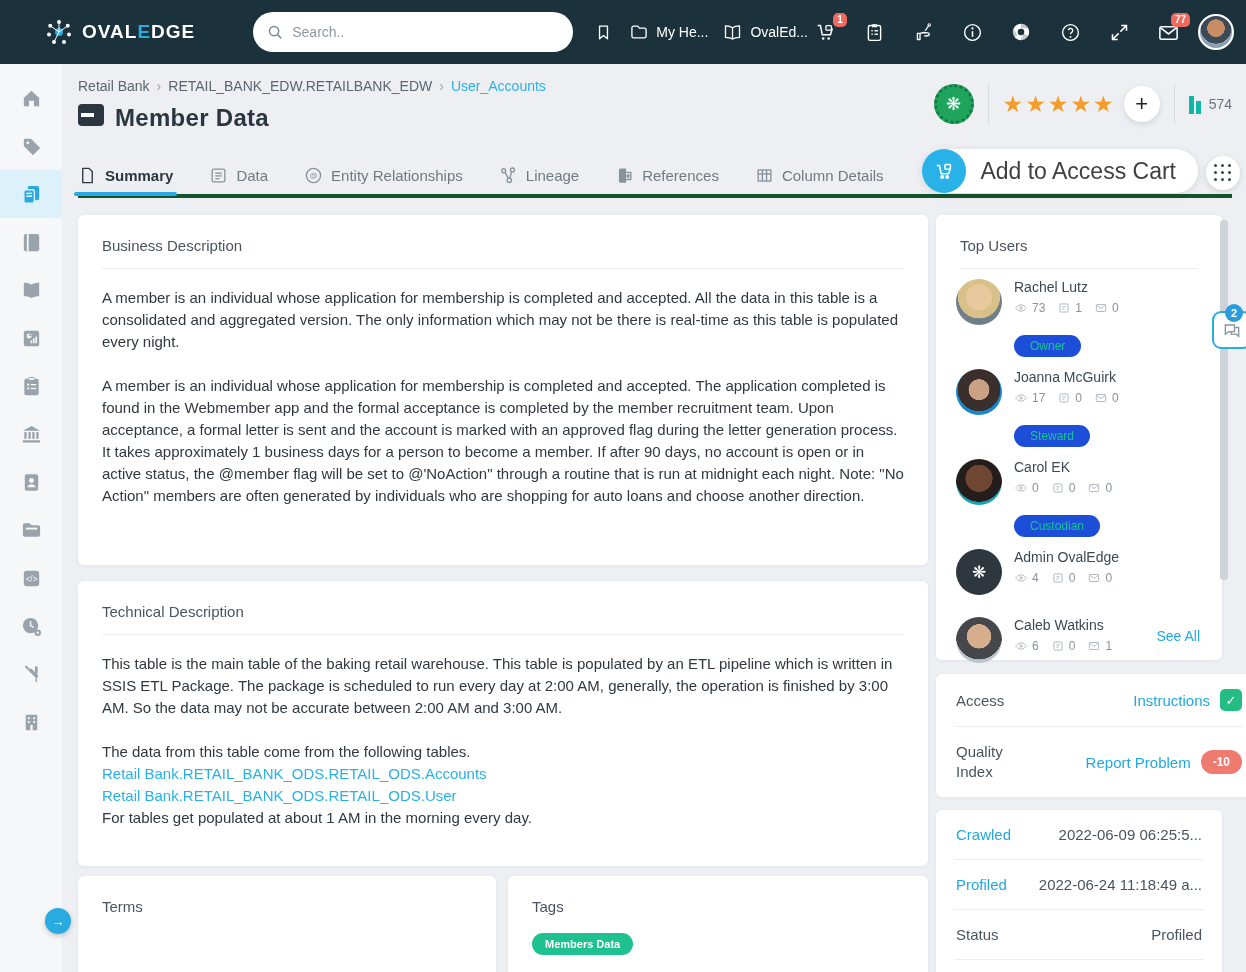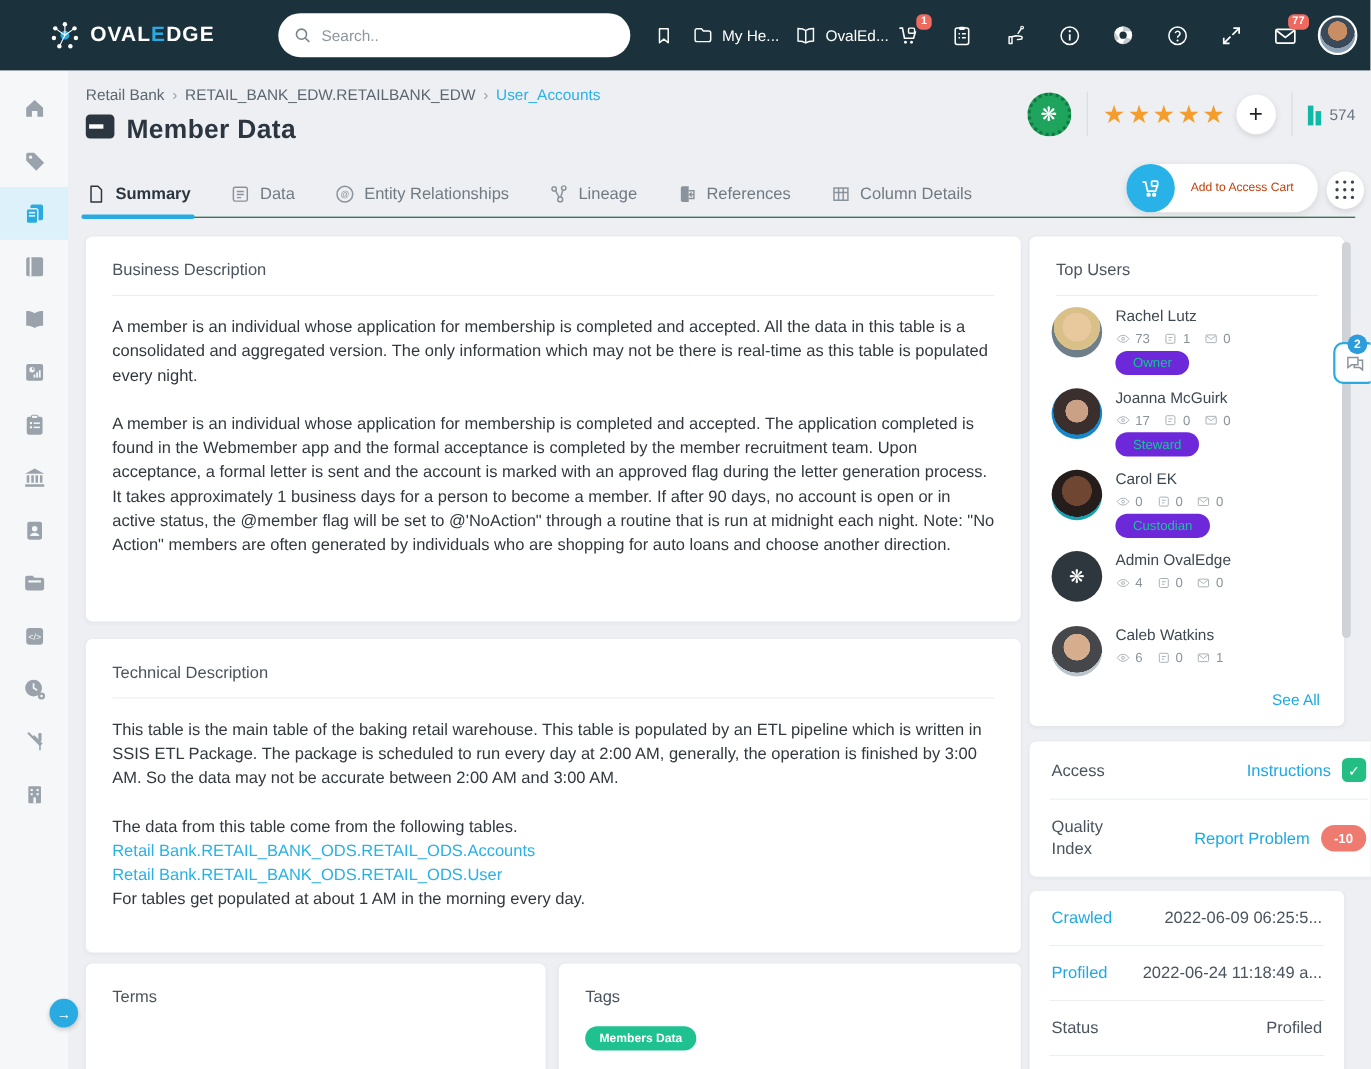--- a/index.html
+++ b/index.html
@@ -43,31 +43,31 @@
   .cert-badge { width:40px; height:40px; border-radius:50%; background:#1ea45c; border:3px dotted #127a41; display:flex; align-items:center; justify-content:center; color:#fff; font-size:18px; }
   .vdiv { width:1px; height:40px; background:#d7dadd; }
   .stars { display:flex; gap:4px; font-size:23px; color:#f49d2c; letter-spacing:2px; cursor:pointer; }
   .plus-btn { width:36px; height:36px; background:#fff; border-radius:50%; box-shadow:0 2px 6px rgba(0,0,0,.12); display:flex; align-items:center; justify-content:center; font-size:22px; color:#222; cursor:pointer; margin-left:-6px; }
   .views-group { display:flex; align-items:center; gap:8px; }
   .bars-icon { display:flex; gap:2px; align-items:flex-end; height:20px; position:relative; }
   .bars-icon i { display:block; width:5px; background:#10b9a6; }
   .views-count { font-size:14px; color:#6a737c; }
 
   
-  .tabbar { position:absolute; left:16px; right:14px; top:92px; height:42px; border-bottom:1px solid #14532d; display:flex; gap:36px; align-items:center; }
+  .tabbar { position:absolute; left:16px; right:14px; top:92px; height:42px; border-bottom:4px solid #14532d; display:flex; gap:36px; align-items:center; }
   .tab { display:flex; gap:8px; align-items:center; font-size:15px; color:#707a83; cursor:pointer; height:100%; position:relative; }
   .tab svg { width:19px; height:19px; stroke:#8a939b; fill:none; stroke-width:1.7; }
   .tab.active { color:#2b3640; font-weight:bold; }
   .tab.active svg { stroke:#2b3640; }
   .tab.active:after { content:""; position:absolute; left:-4px; right:-4px; bottom:-2px; height:4px; border-radius:3px; background:#29abe2; }
 
   .cart-btn { position:absolute; right:48px; top:85px; height:44px; background:#fff; border-radius:24px; box-shadow:0 2px 8px rgba(0,0,0,.10); display:flex; align-items:center; padding-right:22px; cursor:pointer; z-index:5; }
   .cart-btn .circ { width:44px; height:44px; border-radius:50%; background:#29b2e8; display:flex; align-items:center; justify-content:center; }
   .cart-btn .circ svg { width:22px; height:22px; stroke:#fff; fill:none; stroke-width:1.7; }
-  .cart-btn .lbl { color:#c2410c; font-size:11px; margin-left:14px; }
+  .cart-btn .lbl { color:#404040; font-size:23px; margin-left:14px; }
   .dots-btn { position:absolute; right:6px; top:92px; width:34px; height:34px; background:#fff; border-radius:50%; box-shadow:0 2px 6px rgba(0,0,0,.12); display:grid; grid-template-columns:repeat(3,4px); grid-template-rows:repeat(3,4px); gap:3px; place-content:center; cursor:pointer; }
   .dots-btn i { width:3px; height:3px; border-radius:50%; background:#3a444d; }
 
   
   .card { position:absolute; background:#fff; border-radius:6px; box-shadow:0 1px 4px rgba(40,50,60,.06); }
   .card h3 { font-size:15px; font-weight:normal; color:#4a545e; padding:22px 24px 14px; }
   .card .hline { height:1px; background:#eceef1; margin:0 24px; }
   .card-body { padding:18px 24px; font-size:15px; line-height:22px; color:#31383f; }
   .card-body p + p { margin-top:22px; }
   .tlink { color:#29b1e6; cursor:pointer; display:block; }
@@ -79,21 +79,21 @@
   .tag-pill { display:inline-block; margin:4px 0 0 24px; background:#1fc190; color:#fff; font-size:11px; font-weight:bold; padding:5px 13px; border-radius:12px; cursor:pointer; }
 
   
   .c-topusers { left:874px; top:151px; width:286px; height:445px; }
   .user-row { display:flex; padding:10px 0 2px 20px; gap:12px; }
   .u-avatar { width:46px; height:46px; border-radius:50%; flex:none; }
   .u-name { font-size:14px; color:#3d4852; margin-bottom:6px; }
   .u-stats { display:flex; gap:12px; font-size:12px; color:#8a939b; align-items:center; }
   .u-stats svg { width:14px; height:14px; stroke:#a7afb6; fill:none; stroke-width:1.5; vertical-align:-2px; }
   .u-stat { display:flex; gap:4px; align-items:center; }
-  .role-pill { display:inline-block; margin-top:4px; background:#6d28d9; color:#15c596; font-size:12px; padding:4px 16px; border-radius:13px; }
+  .role-pill { display:inline-block; margin-top:20px; background:#1d4ed8; color:#15c596; font-size:12px; padding:4px 16px; border-radius:13px; }
   .see-all { position:absolute; right:22px; bottom:16px; color:#1fa9e4; font-size:14px; cursor:pointer; }
 
   .c-access { left:874px; top:610px; width:326px; height:123px; }
   .panel-row { display:flex; align-items:center; padding:15px 20px; font-size:15px; color:#4a545e; }
   .panel-row .right { margin-left:auto; display:flex; align-items:center; gap:10px; }
   .link-cyan { color:#1fa9e4; cursor:pointer; }
   .check-sq { width:22px; height:22px; border-radius:5px; background:#24bd84; color:#fff; display:flex; align-items:center; justify-content:center; font-size:13px; }
   .score-pill { background:#ee7a70; color:#fff; font-size:12px; font-weight:bold; padding:5px 12px; border-radius:12px; }
   .rowline { height:1px; background:#eceef1; margin:0 18px; }
 

